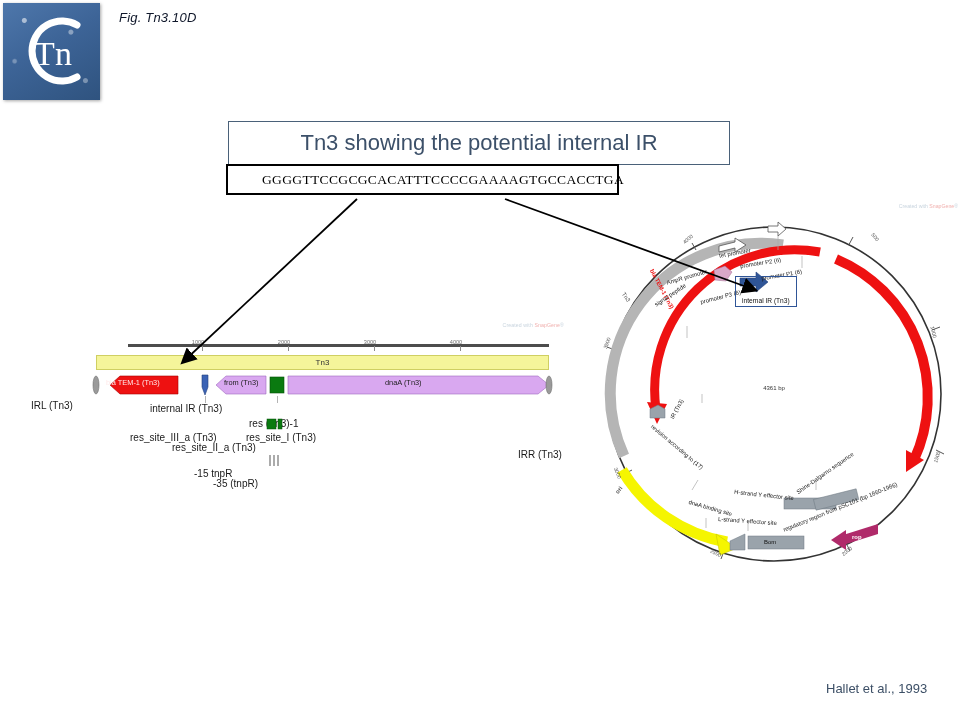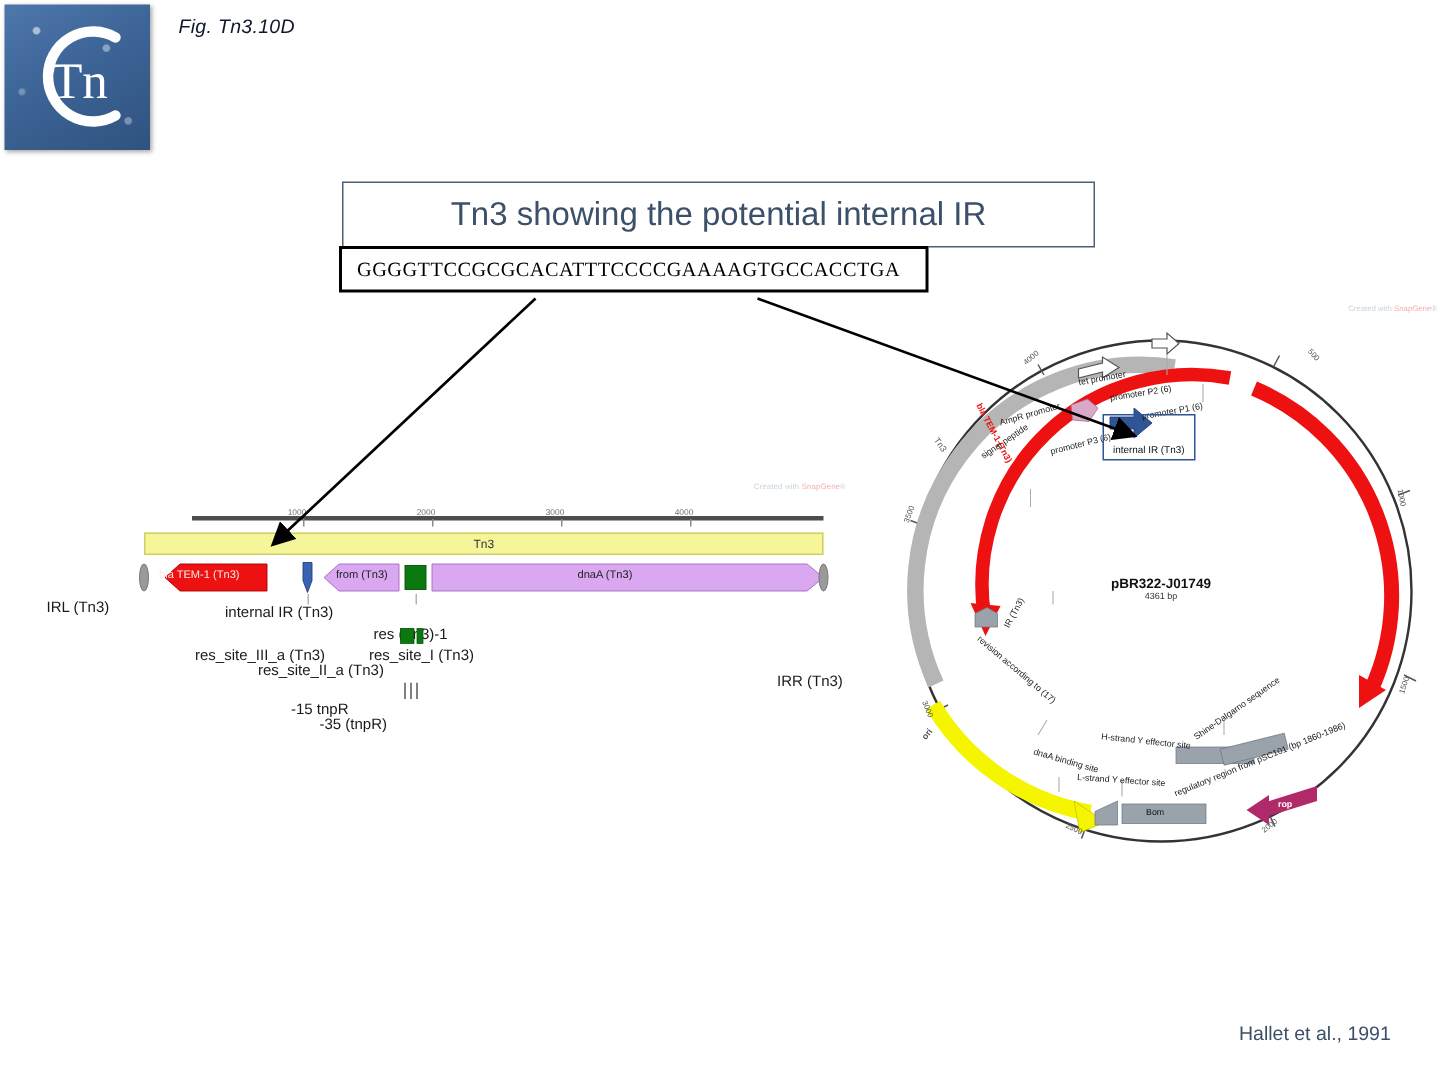--- a/index.html
+++ b/index.html
@@ -41,21 +41,21 @@
   #title-text { font-size:22px; color:#3c5069; white-space:nowrap; }
 
   
   #seq-box {
     position:absolute; left:226px; top:164px; width:393px; height:31px;
     border:2px solid #000; background:#fff;
     display:flex; align-items:center; padding-left:10px;
   }
   #seq-text {
     font-family:"Liberation Serif", serif;
-    font-size:13.5px; letter-spacing:.35px; color:#000; white-space:nowrap;
+    font-size:13.5px; letter-spacing:.35px; color:#000; white-space:nowrap;margin-left:24px;
   }
 
   
   #footer {
     position:absolute; left:826px; top:681px;
     font-size:13px; color:#3c4f66;
   }
 
   
   #pointer-layer { position:absolute; left:0; top:0; width:960px; height:720px; pointer-events:none; }
@@ -258,21 +258,20 @@
       <line x1="114" y1="205" x2="114" y2="196"></line>
       <line x1="104" y1="292" x2="110" y2="282"></line>
       <line x1="118" y1="320" x2="118" y2="330"></line>
       <line x1="228" y1="292" x2="228" y2="282"></line>
       <line x1="160" y1="322" x2="160" y2="333"></line>
     </g>
   </svg>
 
   
   <div id="pl-center">
-    <span id="pl-name">pBR322-J01749</span>
     <span id="pl-size">4361 bp</span>
   </div>
 
   
   <div class="pl-tick" style="left:283px;top:36px;transform:rotate(48deg)">500</div>
   <div class="pl-tick" style="left:340px;top:131px;transform:rotate(78deg)">1000</div>
   <div class="pl-tick" style="left:343px;top:256px;transform:rotate(-72deg)">1500</div>
   <div class="pl-tick" style="left:253px;top:350px;transform:rotate(-38deg)">2000</div>
   <div class="pl-tick" style="left:122px;top:352px;transform:rotate(25deg)">2500</div>
   <div class="pl-tick" style="left:24px;top:272px;transform:rotate(68deg)">3000</div>
@@ -311,13 +310,13 @@
     <marker id="ah" markerWidth="9" markerHeight="9" refX="7" refY="4.5" orient="auto">
       <path d="M0,0 L9,4.5 L0,9 Z" fill="#000"></path>
     </marker>
   </defs>
 
   <line x1="357" y1="199" x2="183" y2="362" stroke="#000" stroke-width="1.8" marker-end="url(#ah)"></line>
 
   <line x1="505" y1="199" x2="755" y2="290" stroke="#000" stroke-width="1.8" marker-end="url(#ah)"></line>
 </svg>
 
-<div id="footer">Hallet et al., 1991</div>
+<div id="footer">Hallet et al., 1993</div>
 
 </body></html>

